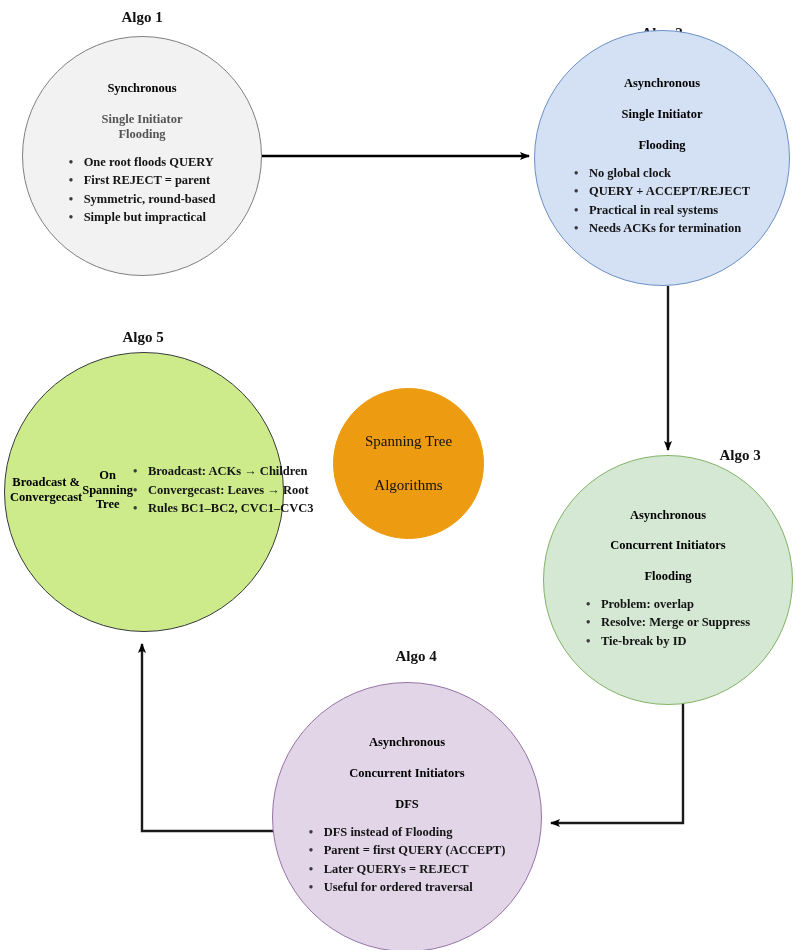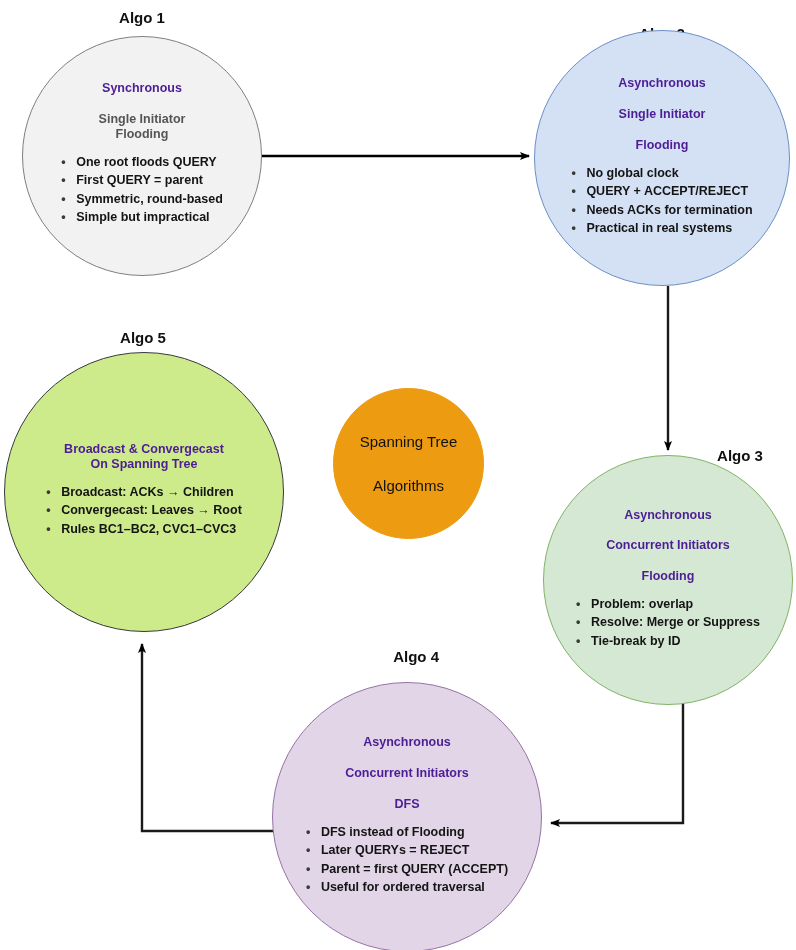--- a/index.html
+++ b/index.html
@@ -13,20 +13,21 @@
     position: relative;
     overflow: hidden;
     font-family: "Liberation Sans", sans-serif;
   }
   #canvas {
     position: absolute;
     left: 0;
     top: 0;
     width: 796px;
     height: 950px;
+    font-family: Liberation Serif, serif;
   }
   .node {
     position: absolute;
     border-radius: 50%;
     box-sizing: border-box;
     display: flex;
     flex-direction: column;
     align-items: center;
     justify-content: center;
     text-align: center;
@@ -35,21 +36,21 @@
     position: absolute;
     font-size: 15px;
     font-weight: bold;
     color: #111111;
     white-space: nowrap;
     text-align: center;
   }
   .hdr {
     font-size: 12.5px;
     font-weight: bold;
-    color: #4c1d95;
+    color: #000000;
     line-height: 1.18;
   }
   .hdr.sub-grey {
     color: #555555;
   }
   .gap-lg { height: 16px; }
   .gap-md { height: 11px; }
   .bullets {
     margin: 0;
     padding: 0;
@@ -116,41 +117,41 @@
   <div class="node-label" style="left:92px; top:9px; width:100px;">Algo 1</div>
   <div class="node" style="left:22px; top:36px; width:240px; height:240px; background:#F2F2F2; border:1.2px solid #7F7F7F;">
     <div style="width:220px; display:flex; flex-direction:column; align-items:center; margin-top:-4px;">
       <div class="hdr">Synchronous</div>
       <div class="gap-lg"></div>
       <div class="hdr sub-grey">Single Initiator</div>
       <div class="hdr sub-grey">Flooding</div>
       <div class="gap-md"></div>
       <ul class="bullets">
         <li>One root floods QUERY</li>
-        <li>First QUERY = parent</li>
+        <li>First REJECT = parent</li>
         <li>Symmetric, round-based</li>
         <li>Simple but impractical</li>
       </ul>
     </div>
   </div>
 
   <div class="node-label" style="left:612px; top:9px; width:100px;margin-top:16px;">Algo 2</div>
   <div class="node" style="left:534px; top:30px; width:256px; height:256px; background:#D4E1F5; border:1.2px solid #6B8FC4;">
     <div style="width:240px; display:flex; flex-direction:column; align-items:center; margin-top:-2px;">
       <div class="hdr">Asynchronous</div>
       <div class="gap-lg"></div>
       <div class="hdr">Single Initiator</div>
       <div class="gap-lg"></div>
       <div class="hdr">Flooding</div>
       <div class="gap-md"></div>
       <ul class="bullets">
         <li>No global clock</li>
         <li>QUERY + ACCEPT/REJECT</li>
+        <li>Practical in real systems</li>
         <li>Needs ACKs for termination</li>
-        <li>Practical in real systems</li>
       </ul>
     </div>
   </div>
 
   <div class="node-label" style="left:690px; top:440px; width:100px;margin-top:7px;">Algo 3</div>
   <div class="node" style="left:543px; top:455px; width:250px; height:250px; background:#D5E8D4; border:1.2px solid #82B366;">
     <div style="width:238px; display:flex; flex-direction:column; align-items:center; margin-top:-2px;">
       <div class="hdr">Asynchronous</div>
       <div class="gap-lg"></div>
       <div class="hdr">Concurrent Initiators</div>
@@ -158,41 +159,41 @@
       <div class="hdr">Flooding</div>
       <div class="gap-md"></div>
       <ul class="bullets">
         <li>Problem: overlap</li>
         <li>Resolve: Merge or Suppress</li>
         <li>Tie-break by ID</li>
       </ul>
     </div>
   </div>
 
-  <div class="node-label" style="left:339px; top:648px; width:100px;text-align:right;">Algo 4</div>
+  <div class="node-label" style="left:366px; top:648px; width:100px;">Algo 4</div>
   <div class="node" style="left:272px; top:682px; width:270px; height:270px; background:#E1D5E7; border:1.2px solid #9673A6;">
     <div style="width:252px; display:flex; flex-direction:column; align-items:center; margin-top:-2px;">
       <div class="hdr">Asynchronous</div>
       <div class="gap-lg"></div>
       <div class="hdr">Concurrent Initiators</div>
       <div class="gap-lg"></div>
       <div class="hdr">DFS</div>
       <div class="gap-md"></div>
       <ul class="bullets">
         <li>DFS instead of Flooding</li>
+        <li>Parent = first QUERY (ACCEPT)</li>
         <li>Later QUERYs = REJECT</li>
-        <li>Parent = first QUERY (ACCEPT)</li>
         <li>Useful for ordered traversal</li>
       </ul>
     </div>
   </div>
 
   <div class="node-label" style="left:93px; top:329px; width:100px;">Algo 5</div>
   <div class="node" style="left:4px; top:352px; width:280px; height:280px; background:#CDEB8B; border:1.2px solid #36393D;">
-    <div style="width:268px; display:flex; flex-direction:column; align-items:center; margin-top:-4px;">
+    <div style="width:268px; display:flex; flex-direction:row; align-items:center; margin-top:-4px;">
       <div class="hdr">Broadcast &amp; Convergecast</div>
       <div class="hdr">On Spanning Tree</div>
       <div class="gap-md"></div>
       <ul class="bullets">
         <li>Broadcast: ACKs → Children</li>
         <li>Convergecast: Leaves → Root</li>
         <li>Rules BC1–BC2, CVC1–CVC3</li>
       </ul>
     </div>
   </div>

